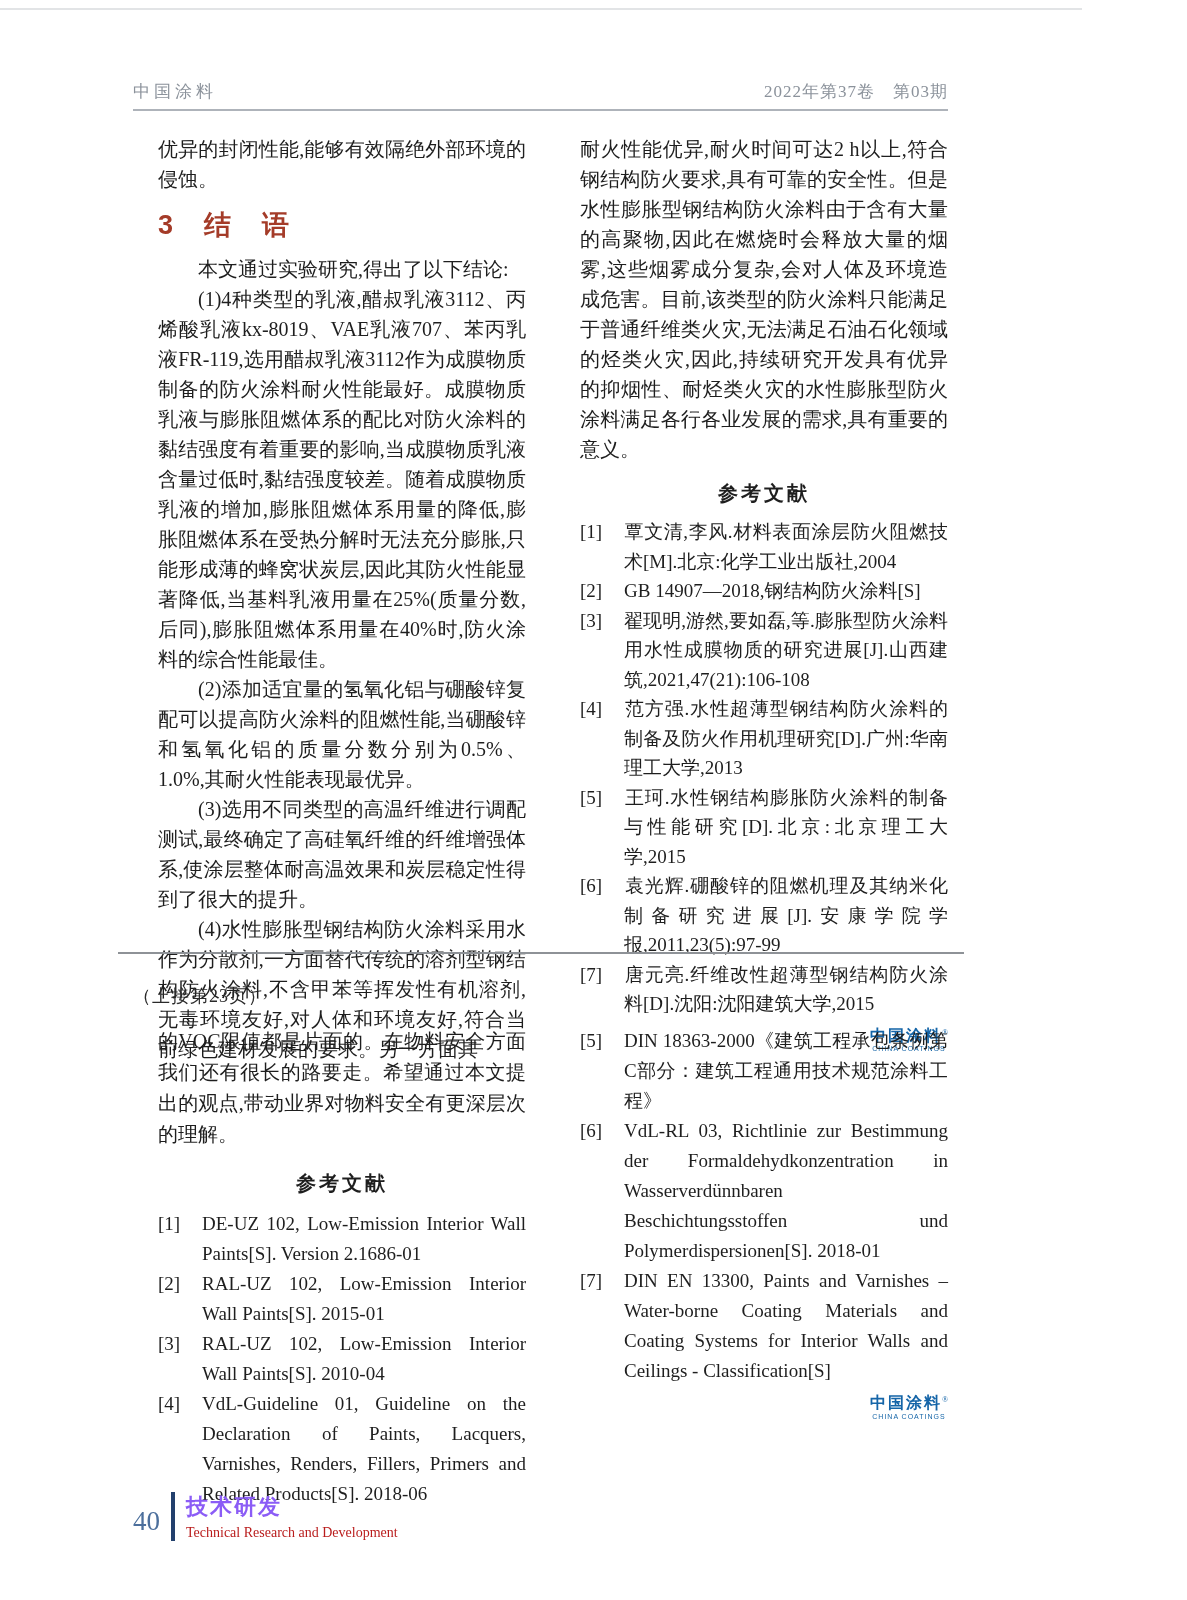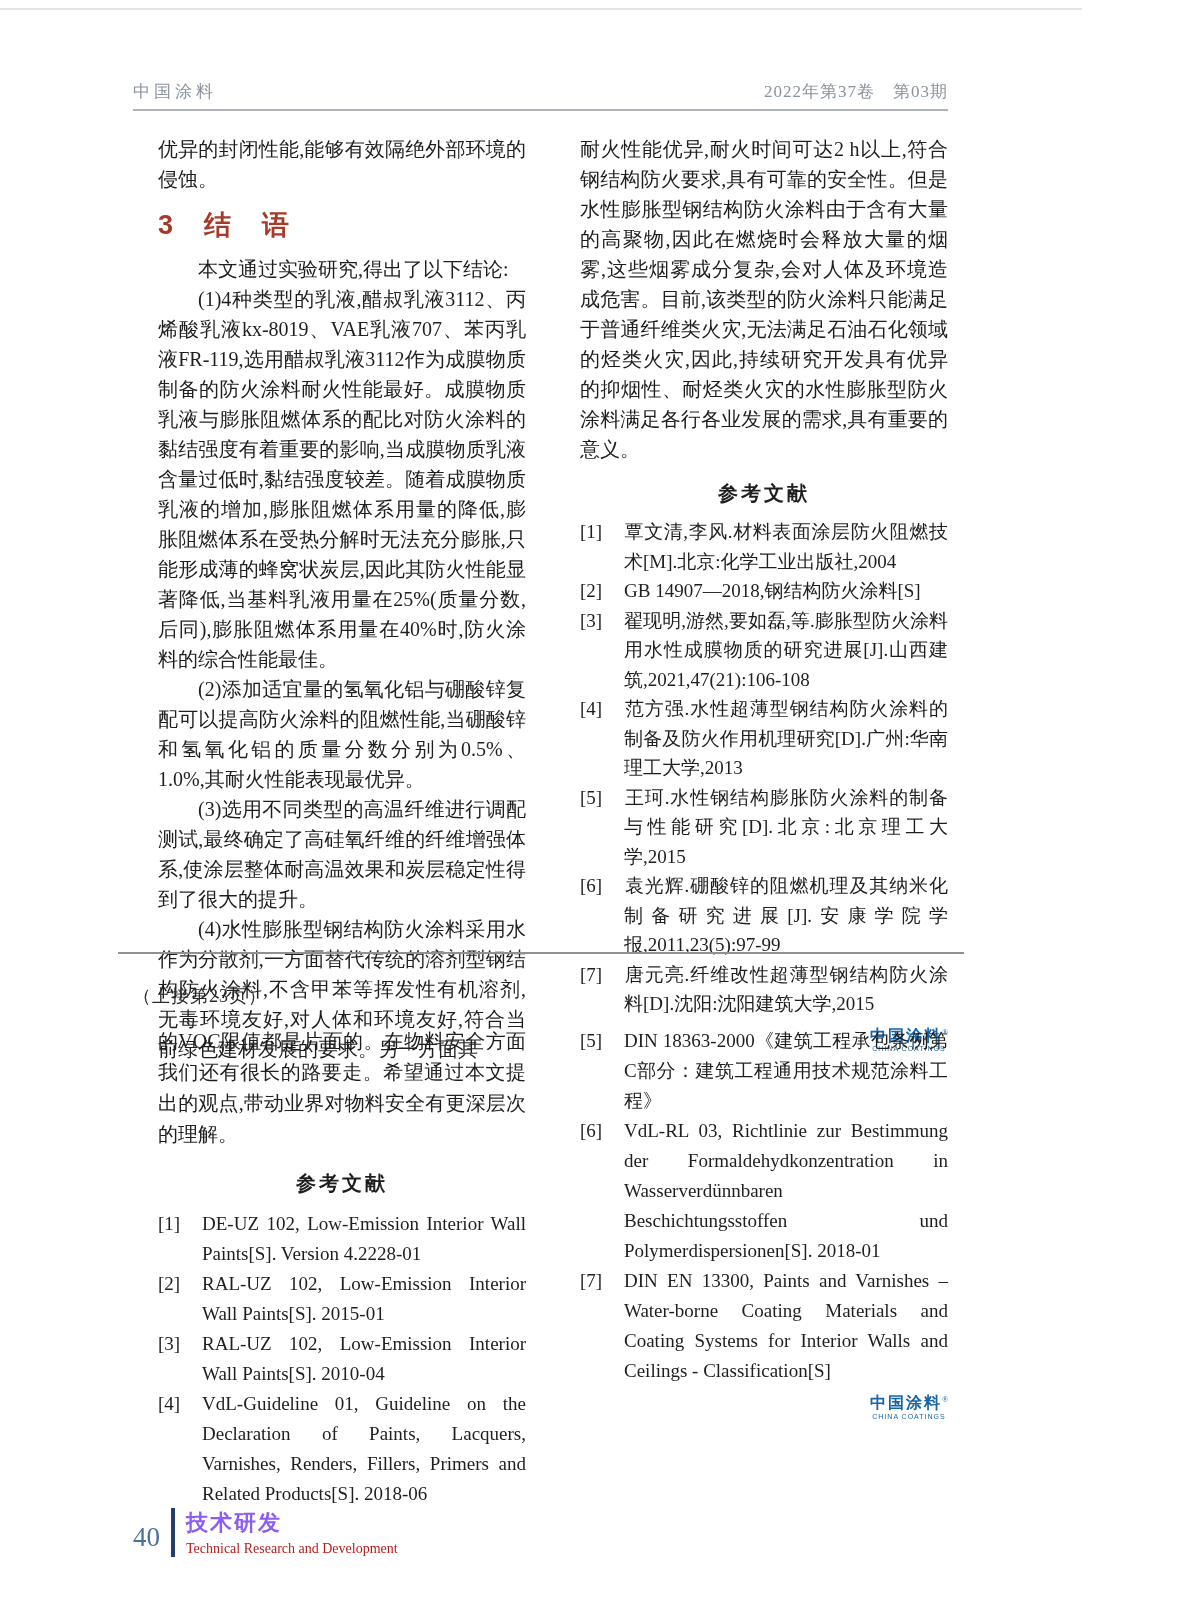--- a/index.html
+++ b/index.html
@@ -81,21 +81,21 @@
     font-weight:bold; color:#1565a8; font-size:16px; letter-spacing:2px;
   }
   .logo .mark { font-size:8px; color:#1565a8; vertical-align:super; }
   .logo .en {
     font-family:"Liberation Sans","DejaVu Sans",sans-serif;
     color:#1565a8; font-size:7px; letter-spacing:1px; margin-top:1px;
   }
   
   .footer {
     position:absolute; top:1492px; left:133px;
-    display:flex; align-items:stretch;margin-top:16px;
+    display:flex; align-items:stretch;
   }
   .footer .pnum {
     font-size:27px; color:#4c6f9c;
     align-self:flex-end; margin-right:11px; margin-bottom:4px;
   }
   .footer .bar { width:4px; background:#23406d; margin-right:11px; }
   .footer .sec-cn {
     font-family:"Liberation Sans","DejaVu Sans",sans-serif;
     font-weight:bold; font-size:22px; color:#8b5cf6; letter-spacing:2px;
   }
@@ -147,21 +147,21 @@
 
   <div class="divider"></div>
 
   <div class="note">（上接第23页）</div>
 
   <div class="cols lower">
     <div class="col">
       <p class="para">的VOC限值都是片面的。在物料安全方面我们还有很长的路要走。希望通过本文提出的观点,带动业界对物料安全有更深层次的理解。</p>
       <div class="ref-title">参考文献</div>
       <ul class="refs refs-en">
-        <li><span class="num">[1]</span><span>DE-UZ 102, Low-Emission Interior Wall Paints[S]. Version 4.2228-01</span></li>
+        <li><span class="num">[1]</span><span>DE-UZ 102, Low-Emission Interior Wall Paints[S]. Version 2.1686-01</span></li>
         <li><span class="num">[2]</span><span>RAL-UZ 102, Low-Emission Interior Wall Paints[S]. 2015-01</span></li>
         <li><span class="num">[3]</span><span>RAL-UZ 102, Low-Emission Interior Wall Paints[S]. 2010-04</span></li>
         <li><span class="num">[4]</span><span>VdL-Guideline 01, Guideline on the Declaration of Paints, Lacquers, Varnishes, Renders, Fillers, Primers and Related Products[S]. 2018-06</span></li>
       </ul>
     </div>
     <div class="col">
       <ul class="refs refs-en">
         <li><span class="num">[5]</span><span>DIN 18363-2000《建筑工程承包条例第C部分：建筑工程通用技术规范涂料工程》</span></li>
         <li><span class="num">[6]</span><span>VdL-RL 03, Richtlinie zur Bestimmung der Formaldehydkonzentration in Wasserverdünnbaren Beschichtungsstoffen und Polymerdispersionen[S]. 2018-01</span></li>
         <li><span class="num">[7]</span><span>DIN EN 13300, Paints and Varnishes – Water-borne Coating Materials and Coating Systems for Interior Walls and Ceilings - Classification[S]</span></li>

